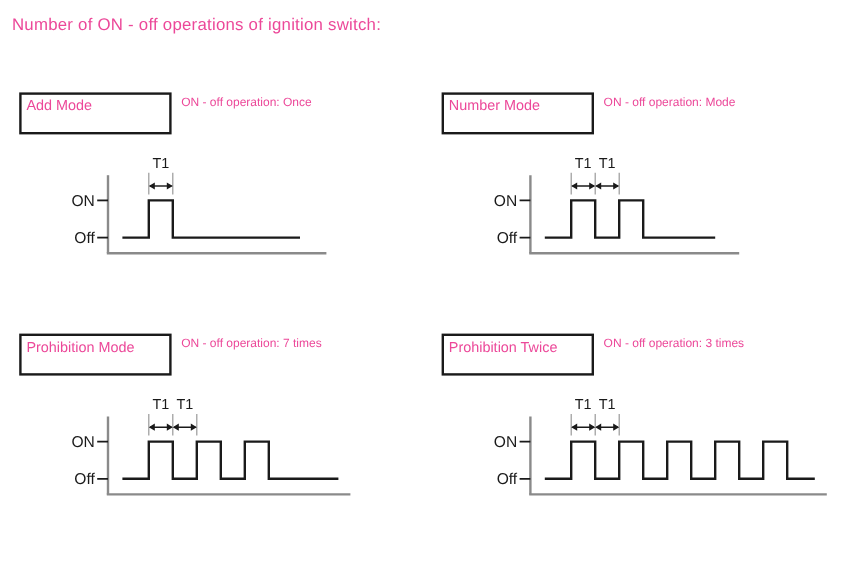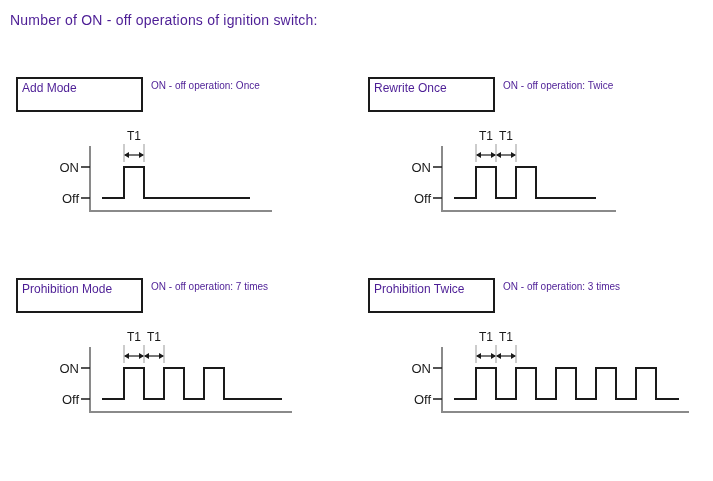--- a/index.html
+++ b/index.html
@@ -1,18 +1,18 @@
 <!DOCTYPE html>
 <html><head>
 <meta charset="utf-8">
 <style>
   html,body{margin:0;padding:0;background:#ffffff;}
   .page{
     position:relative;width:713px;height:481px;background:#ffffff;overflow:hidden;
-    font-family:"Liberation Sans", sans-serif;color:#4c1d95;
+    font-family:"Liberation Sans", sans-serif;color:#ec4899;
   }
   .title{
     position:absolute;left:10px;top:12px;font-size:14px;letter-spacing:0.2px;
   }
   .footnote{
     position:absolute;left:10px;top:437px;font-size:13px;
   }
   .quad{position:absolute;width:0;height:0;}
   .q0{left:16px;top:77px;}
   .q1{left:368px;top:77px;}
@@ -53,23 +53,23 @@
         <line x1="89" y1="19" x2="89" y2="37" stroke="#999999" stroke-width="1"></line>
         <line x1="70" y1="30" x2="88" y2="30" stroke="#1a1a1a" stroke-width="1.2"></line>
         <polygon points="69,30 74,27 74,33" fill="#1a1a1a"></polygon>
         <polygon points="89,30 84,27 84,33" fill="#1a1a1a"></polygon>
         <text x="79" y="15" font-size="12" fill="#1a1a1a" text-anchor="middle" font-family="&quot;Liberation Sans&quot;, sans-serif">T1</text>
       </svg>
   </section>
 
   <section class="quad q1">
     <div class="mode-box">
-      <span>Rewrite Once</span>
+      <span>Number Mode</span>
     </div>
-    <div class="op-text">ON - off operation: Twice</div>
+    <div class="op-text">ON - off operation: Mode</div>
     <svg class="wave" id="wave-1" width="300" height="95">
         <line x1="35" y1="21" x2="35" y2="86" stroke="#8a8a8a" stroke-width="2"></line>
         <line x1="34" y1="86" x2="209" y2="86" stroke="#8a8a8a" stroke-width="2"></line>
         <line x1="26" y1="42" x2="35" y2="42" stroke="#1a1a1a" stroke-width="1.5"></line>
         <line x1="26" y1="73" x2="35" y2="73" stroke="#1a1a1a" stroke-width="1.5"></line>
         <text x="24" y="46.5" font-size="13" fill="#1a1a1a" text-anchor="end" font-family="&quot;Liberation Sans&quot;, sans-serif">ON</text>
         <text x="24" y="77.5" font-size="13" fill="#1a1a1a" text-anchor="end" font-family="&quot;Liberation Sans&quot;, sans-serif">Off</text>
         <polyline points="47,73 69,73 69,42 89,42 89,73 109,73 109,42 129,42 129,73 189,73" fill="none" stroke="#1a1a1a" stroke-width="2"></polyline>
         <line x1="69" y1="19" x2="69" y2="37" stroke="#999999" stroke-width="1"></line>
         <line x1="89" y1="19" x2="89" y2="37" stroke="#999999" stroke-width="1"></line>

